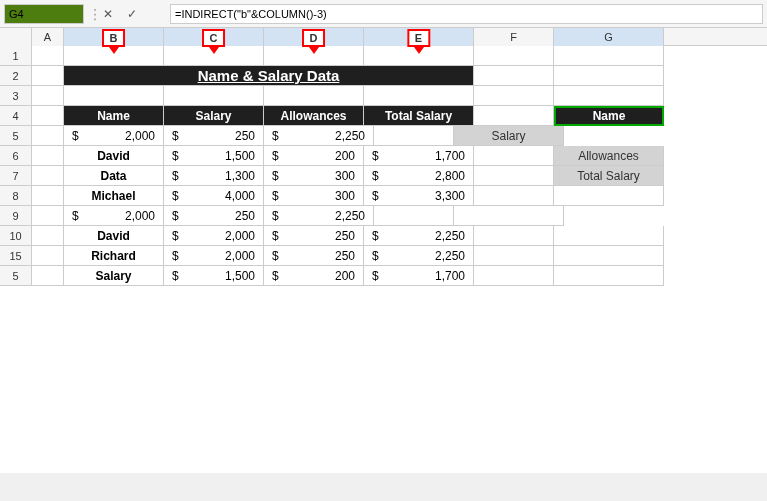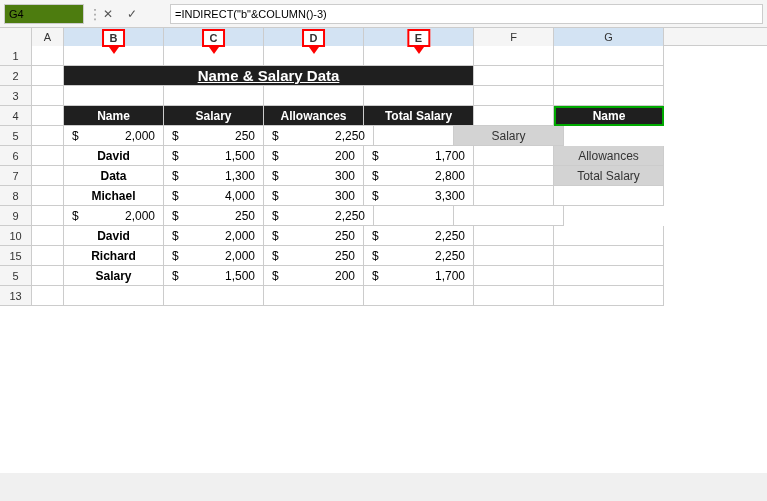--- a/index.html
+++ b/index.html
@@ -493,26 +493,16 @@
     </div>
     <div class="cell col-e center" style="justify-content:space-between; padding:0 8px;">
       <span>$</span>
             <span>1,700</span>
     </div>
     <div class="cell col-f"></div>
     <div class="cell col-g"></div>
   </div>
       </div>
 
-    <div class="grid-row">
-      <div class="row-header">13</div>
-      <div class="cell col-a"></div>
-      <div class="cell col-b"></div>
-      <div class="cell col-c"></div>
-      <div class="cell col-d"></div>
-      <div class="cell col-e"></div>
-      <div class="cell col-f"></div>
-      <div class="cell col-g"></div>
-    </div>
 
   </div>
 
 </div>
 
 </body></html>

